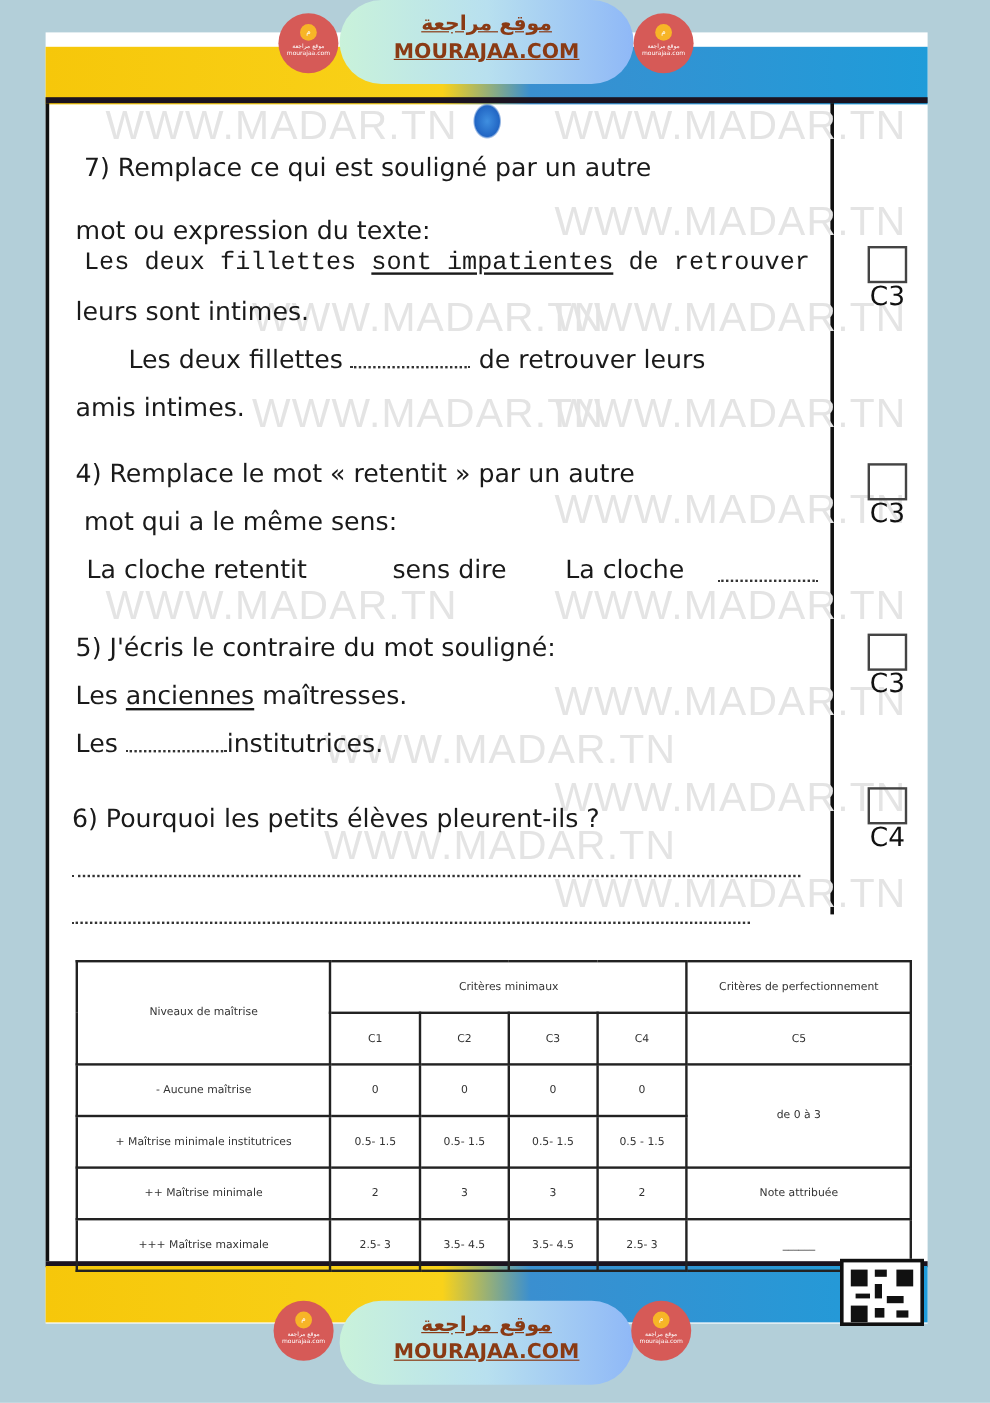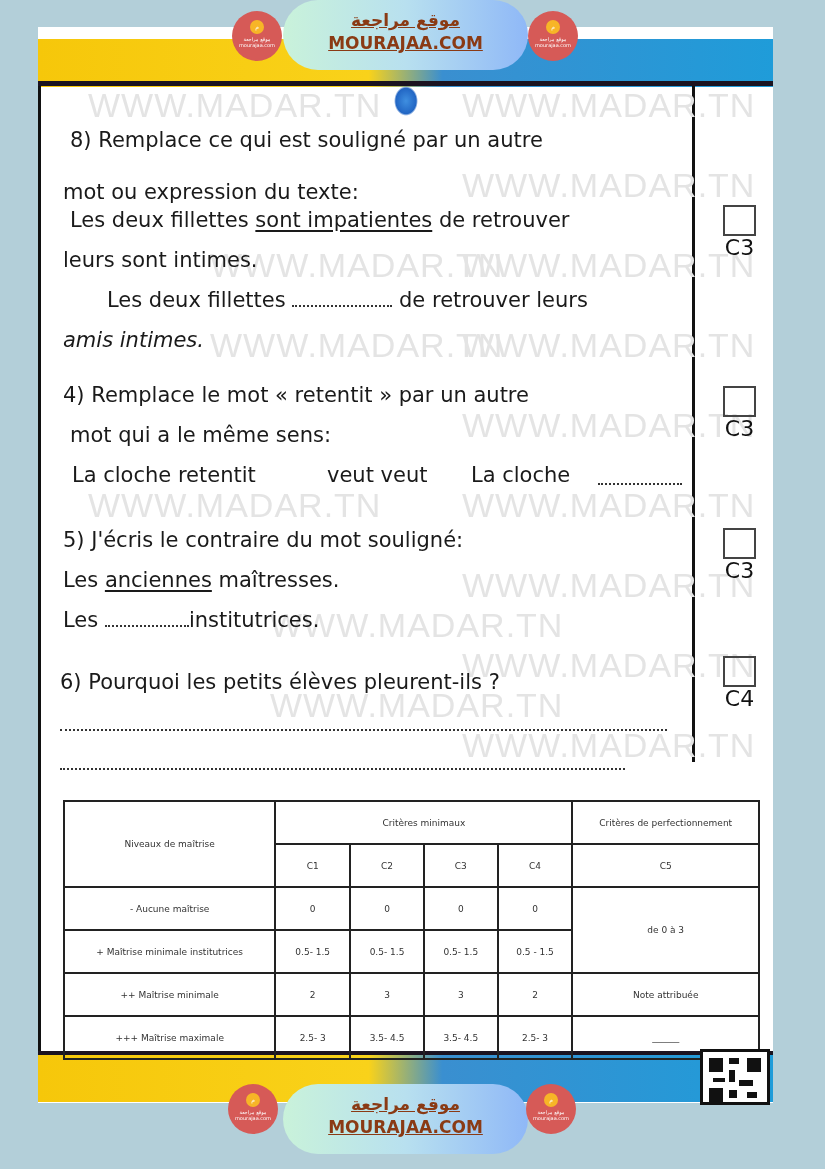--- a/index.html
+++ b/index.html
@@ -90,41 +90,41 @@
 <div class="watermark" style="left:462px;top:406px;">WWW.MADAR.TN</div>
 <div class="watermark" style="left:88px;top:486px;">WWW.MADAR.TN</div>
 <div class="watermark" style="left:462px;top:486px;">WWW.MADAR.TN</div>
 <div class="watermark" style="left:462px;top:566px;">WWW.MADAR.TN</div>
 <div class="watermark" style="left:270px;top:606px;">WWW.MADAR.TN</div>
 <div class="watermark" style="left:462px;top:646px;">WWW.MADAR.TN</div>
 <div class="watermark" style="left:270px;top:686px;">WWW.MADAR.TN</div>
 <div class="watermark" style="left:462px;top:726px;">WWW.MADAR.TN</div>
 
 <div class="content">
-  <div class="line" style="left:70px;top:128px;">8) Remplace ce qui est souligné par un autre</div>
+  <div class="line" style="left:70px;top:128px;">7) Remplace ce qui est souligné par un autre</div>
   <div class="line" style="left:63px;top:180px;">mot ou expression du texte:</div>
-  <div class="line" style="left:70px;top:208px;">
+  <div class="line" style="left:70px;top:208px;font-family:Liberation Mono, monospace;">
     <span>Les deux fillettes </span><u>sont impatientes</u><span> de retrouver</span>
   </div>
   <div class="line" style="left:63px;top:248px;">leurs sont intimes.</div>
   <div class="line" style="left:70px;top:288px;margin-left:37px;">
     <span>Les deux fillettes </span><span style="display:inline-block;width:100px;border-bottom:2px dotted #333;"></span><span> de retrouver leurs</span>
   </div>
-  <div class="line" style="left:63px;top:328px;font-style:italic;">amis intimes.</div>
+  <div class="line" style="left:63px;top:328px;">amis intimes.</div>
 </div>
 <div class="score" style="left:723px;top:205px;">
   <div class="box"></div>
   <div class="lbl">C3</div>
 </div>
 
 <div class="content">
   <div class="line" style="left:63px;top:383px;">4) Remplace le mot « retentit » par un autre</div>
   <div class="line" style="left:70px;top:423px;">mot qui a le même sens:</div>
   <div class="line" style="left:72px;top:463px;">La cloche retentit</div>
-  <div class="line" style="left:327px;top:463px;">veut veut</div>
+  <div class="line" style="left:327px;top:463px;">sens dire</div>
   <div class="line" style="left:471px;top:463px;">La cloche</div>
   <div class="dots" style="left:598px;top:483px;width:84px;"></div>
 </div>
 <div class="score" style="left:723px;top:386px;">
   <div class="box"></div>
   <div class="lbl">C3</div>
 </div>
 
 <div class="content">
   <div class="line" style="left:63px;top:528px;">5) J'écris le contraire du mot souligné:</div>

